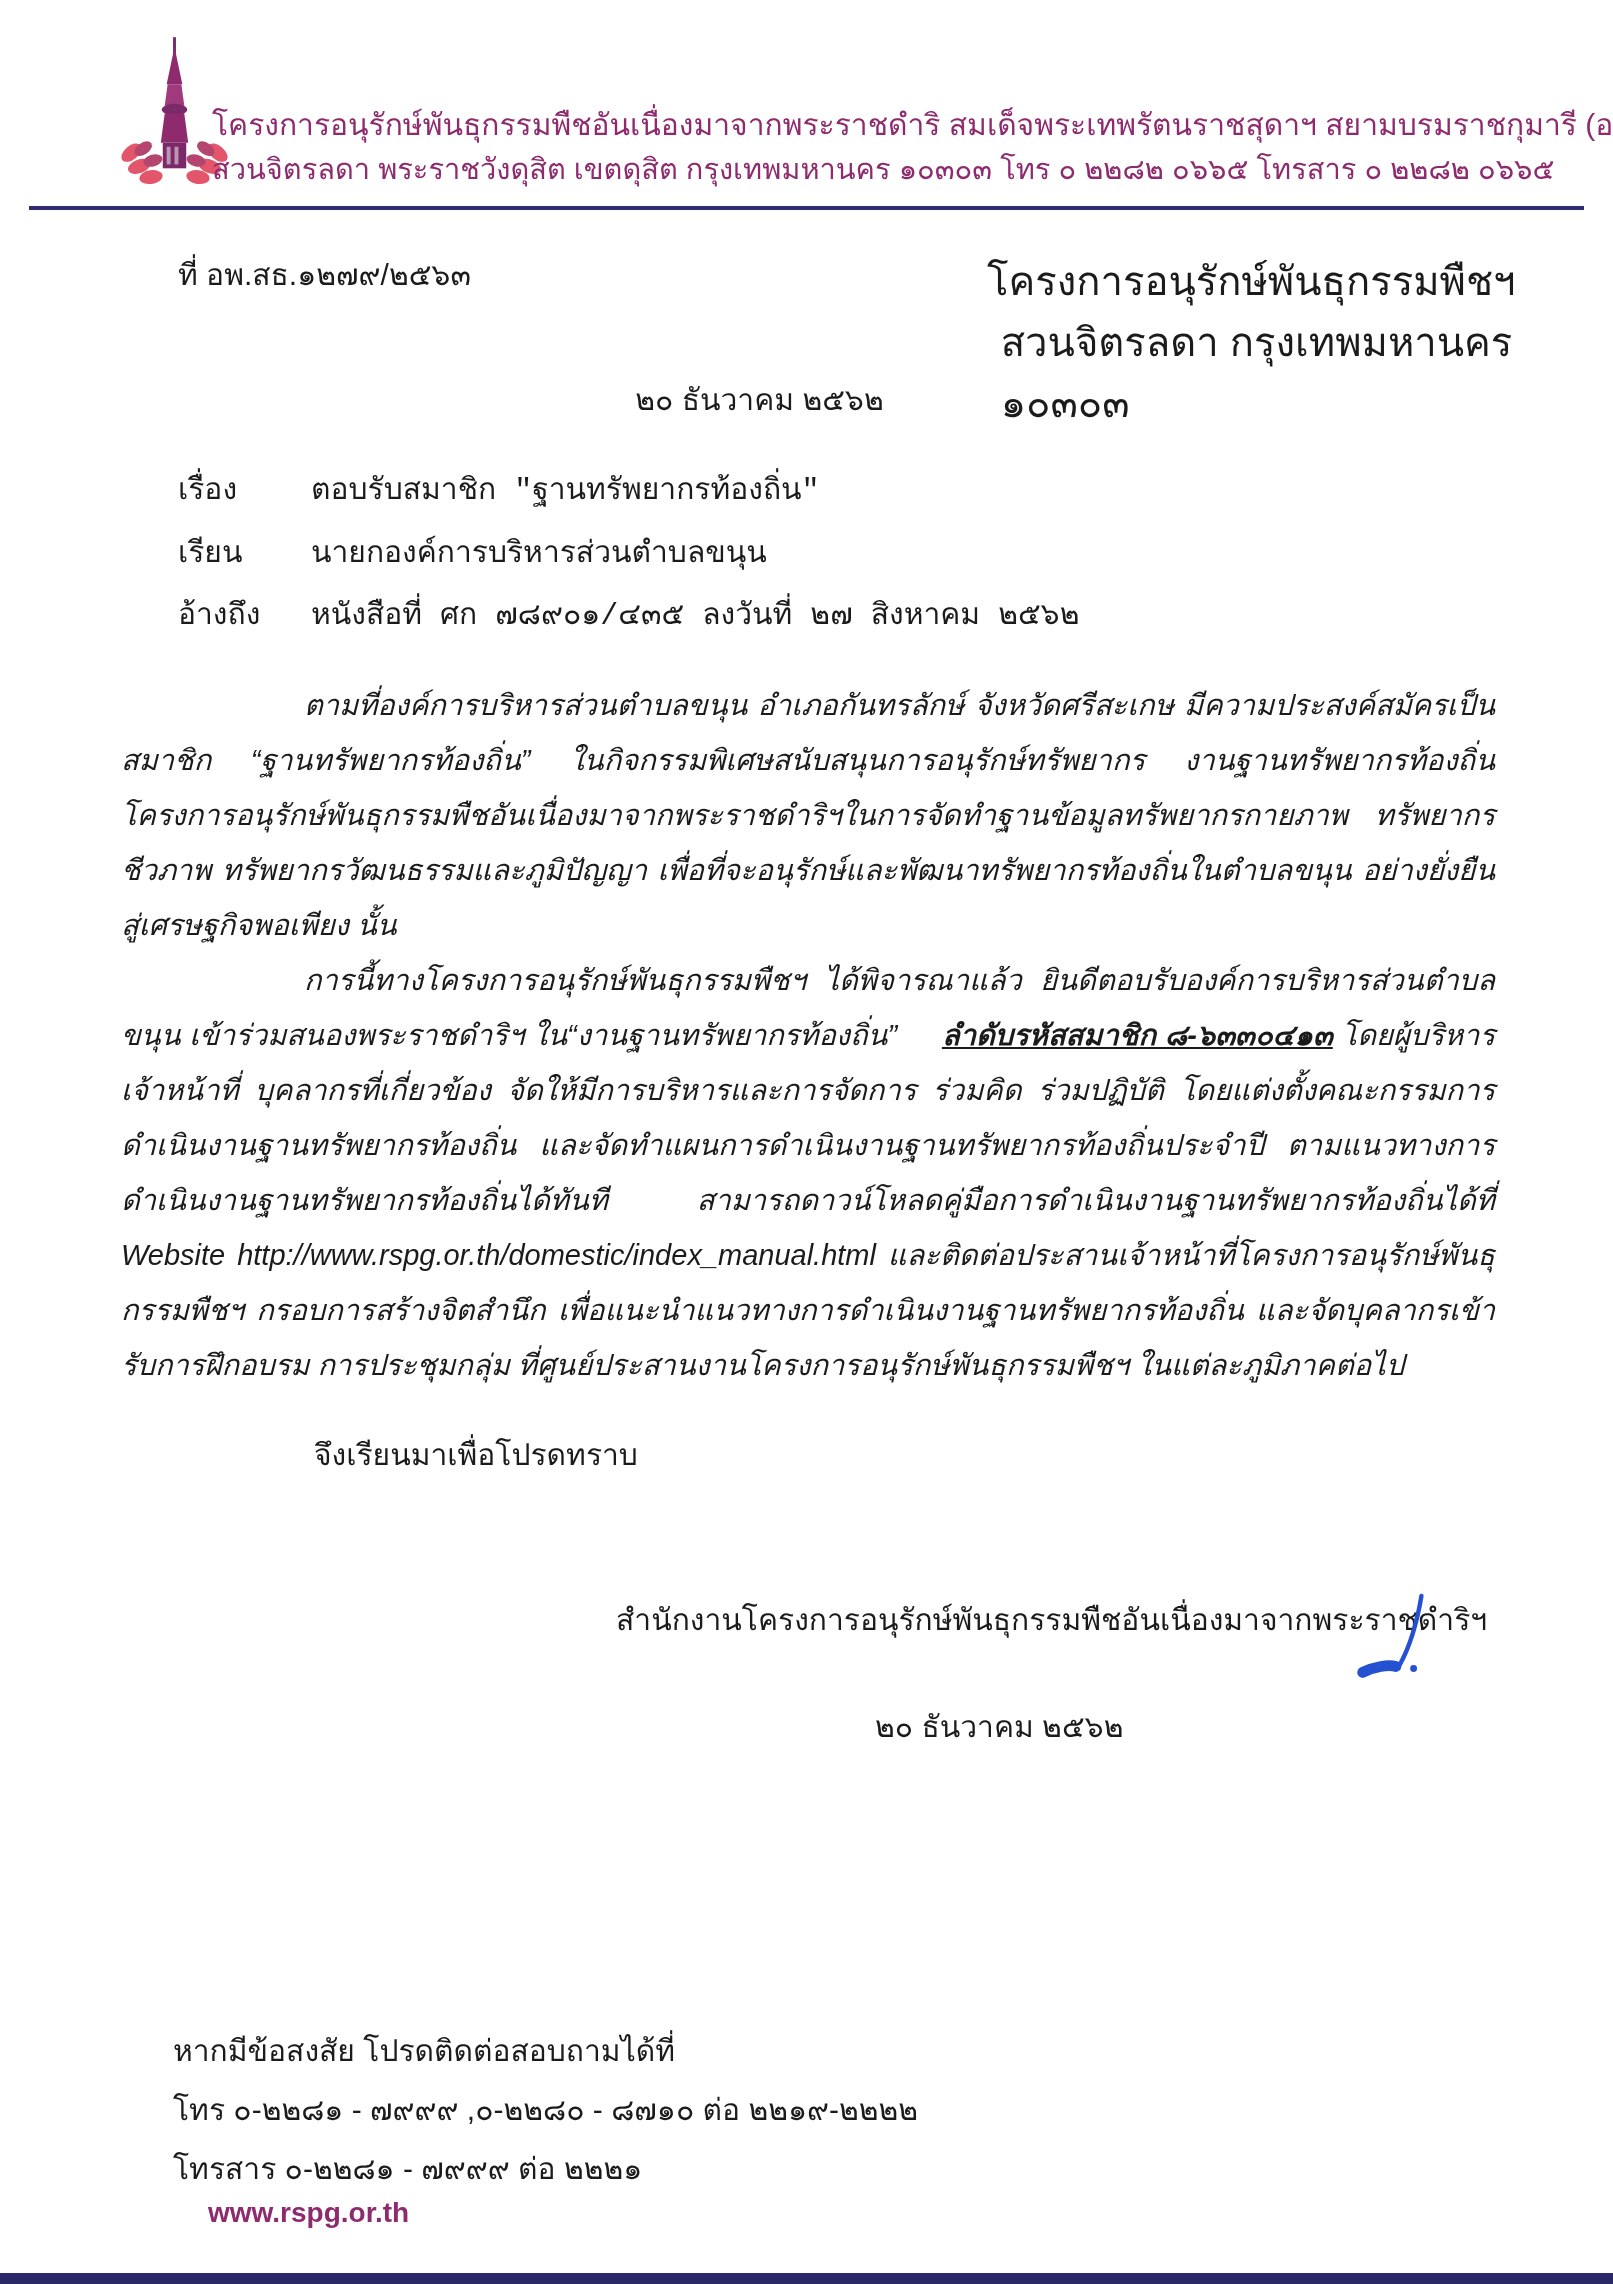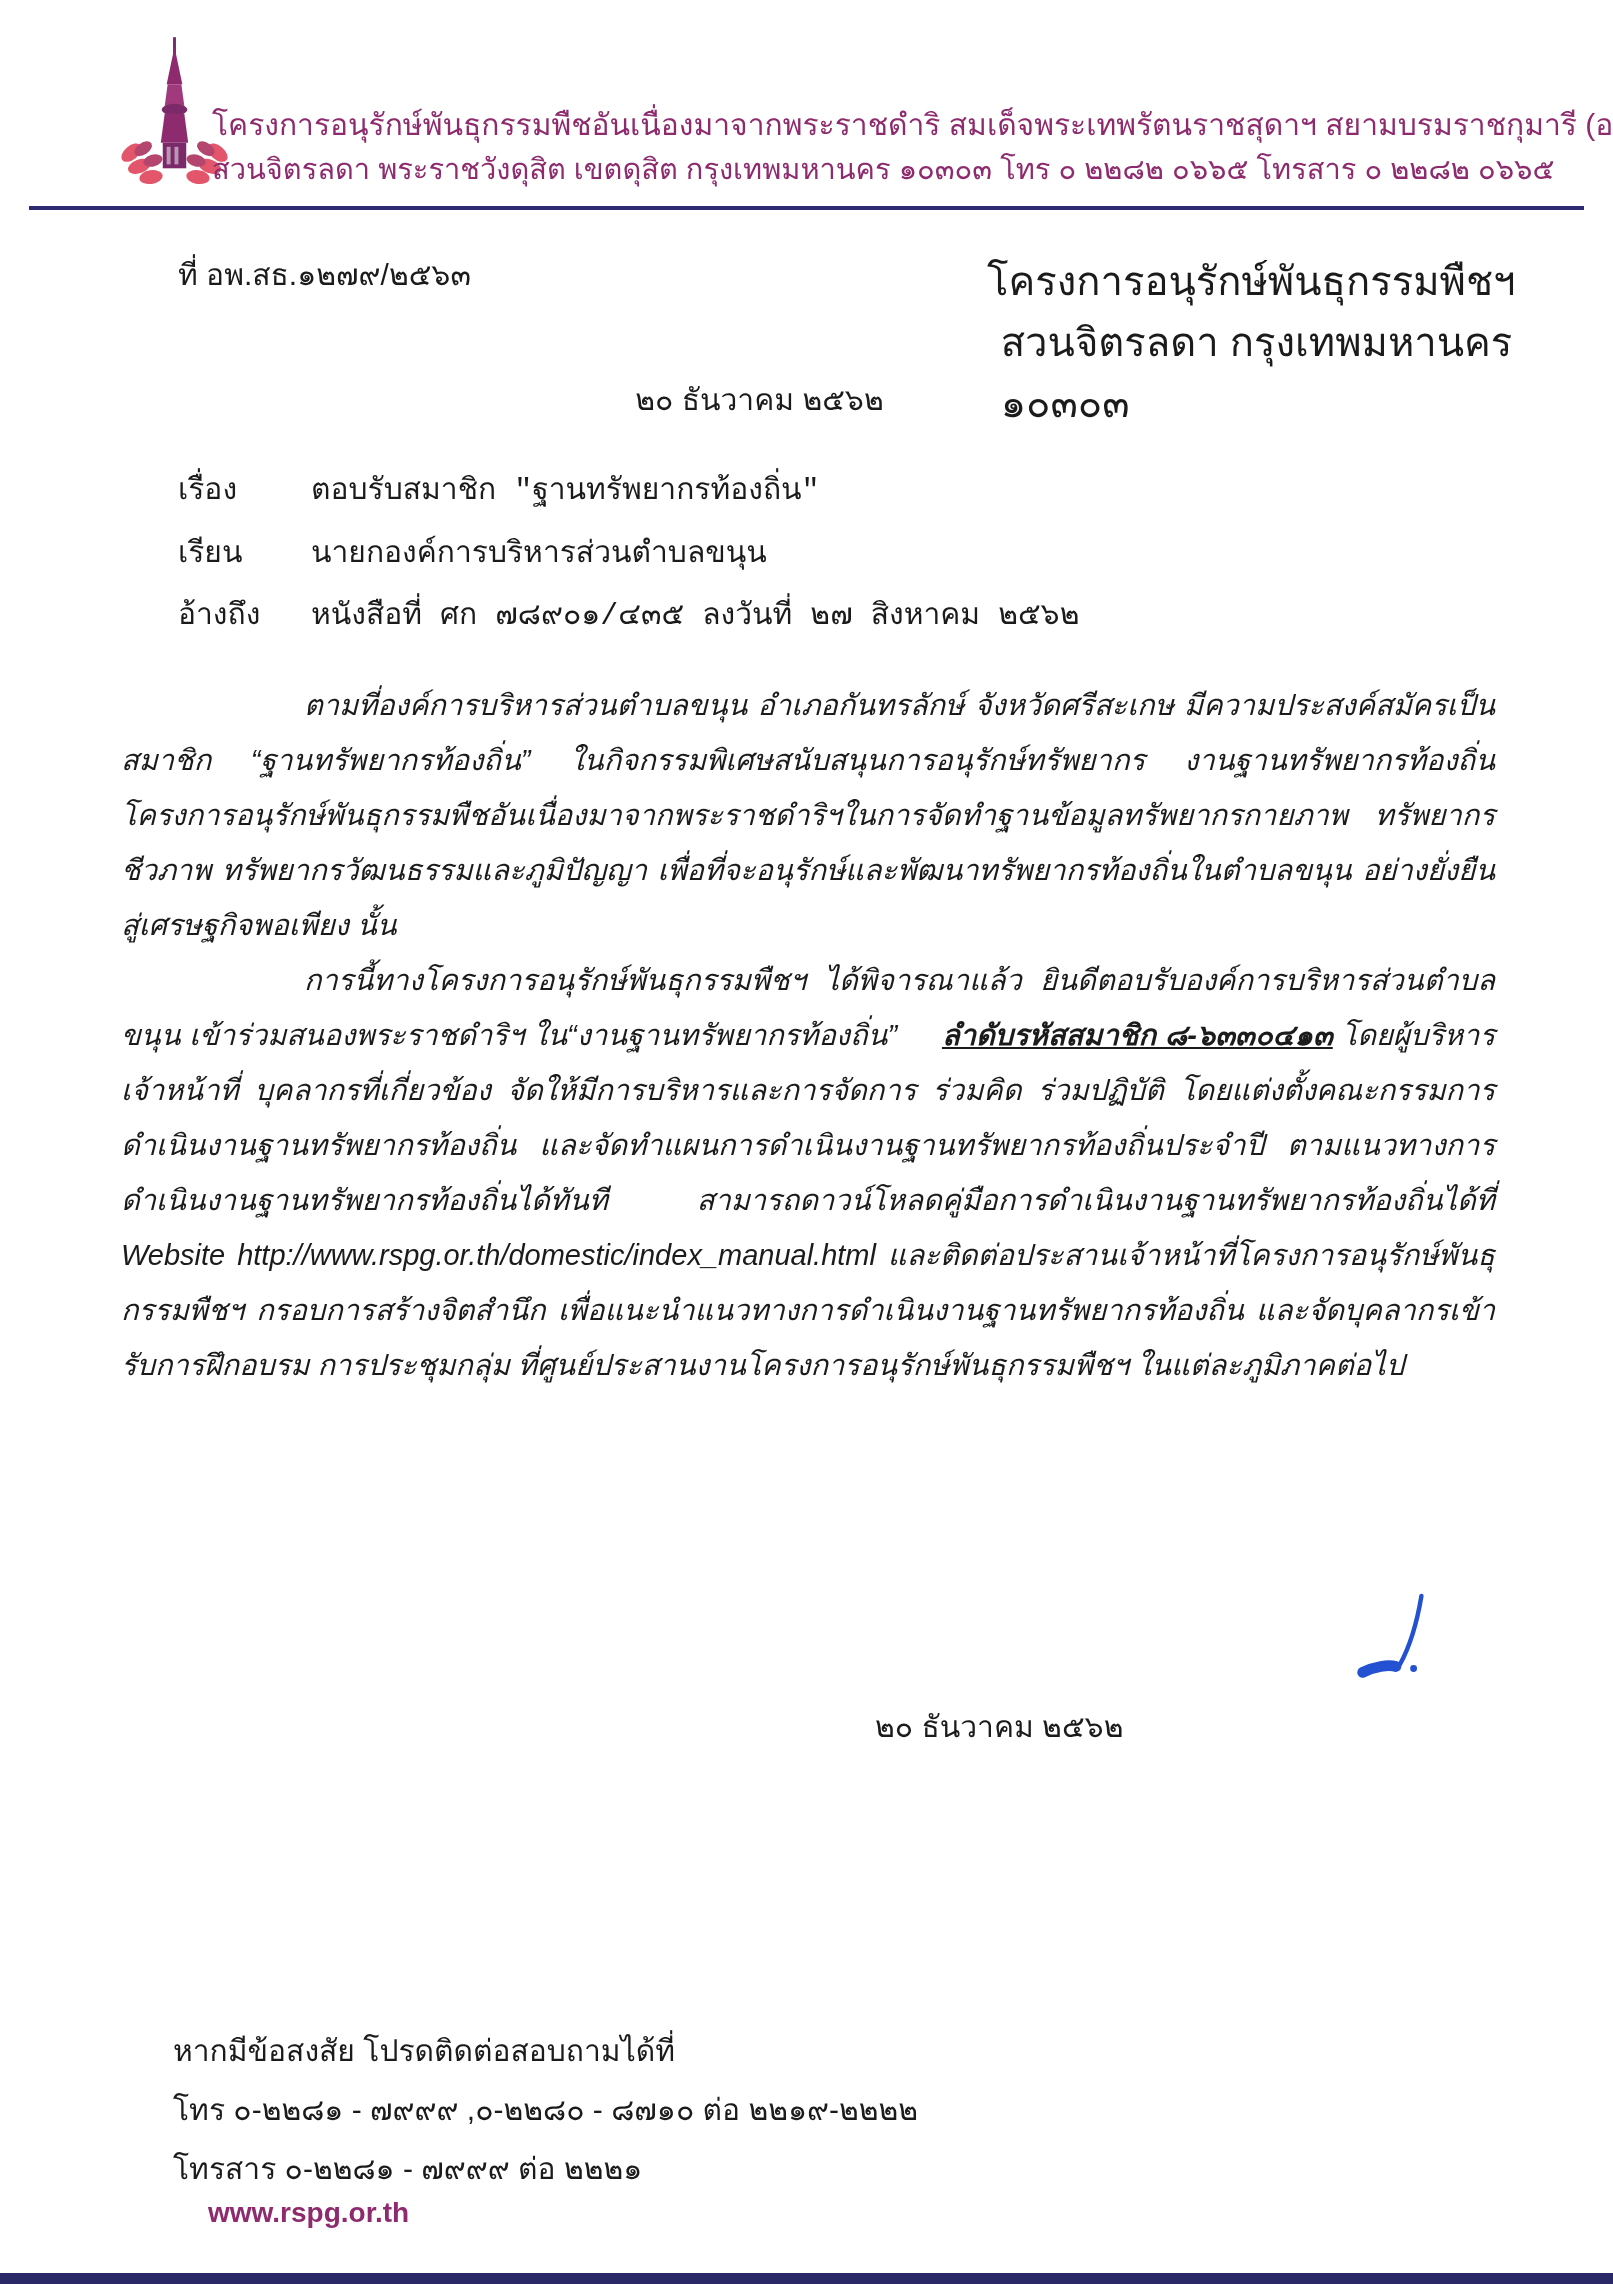--- a/index.html
+++ b/index.html
@@ -120,21 +120,23 @@
       <span class="label">อ้างถึง</span>
       <span class="value">หนังสือที่ ศก ๗๘๙๐๑/๔๓๕ ลงวันที่ ๒๗ สิงหาคม ๒๕๖๒</span>
     </div>
   </div>
 
   <div class="body-block">
     <p>ตามที่องค์การบริหารส่วนตำบลขนุน อำเภอกันทรลักษ์ จังหวัดศรีสะเกษ มีความประสงค์สมัครเป็นสมาชิก “ฐานทรัพยากรท้องถิ่น” ในกิจกรรมพิเศษสนับสนุนการอนุรักษ์ทรัพยากร งานฐานทรัพยากรท้องถิ่น โครงการอนุรักษ์พันธุกรรมพืชอันเนื่องมาจากพระราชดำริฯในการจัดทำฐานข้อมูลทรัพยากรกายภาพ ทรัพยากรชีวภาพ ทรัพยากรวัฒนธรรมและภูมิปัญญา เพื่อที่จะอนุรักษ์และพัฒนาทรัพยากรท้องถิ่นในตำบลขนุน อย่างยั่งยืนสู่เศรษฐกิจพอเพียง นั้น</p>
     <p><span>การนี้ทางโครงการอนุรักษ์พันธุกรรมพืชฯ ได้พิจารณาแล้ว ยินดีตอบรับองค์การบริหารส่วนตำบลขนุน เข้าร่วมสนองพระราชดำริฯ ใน“งานฐานทรัพยากรท้องถิ่น”  </span><span class="member-code">ลำดับรหัสสมาชิก ๘-๖๓๓๐๔๑๓</span><span> โดยผู้บริหาร เจ้าหน้าที่ บุคลากรที่เกี่ยวข้อง จัดให้มีการบริหารและการจัดการ ร่วมคิด ร่วมปฏิบัติ โดยแต่งตั้งคณะกรรมการดำเนินงานฐานทรัพยากรท้องถิ่น และจัดทำแผนการดำเนินงานฐานทรัพยากรท้องถิ่นประจำปี ตามแนวทางการดำเนินงานฐานทรัพยากรท้องถิ่นได้ทันที สามารถดาวน์โหลดคู่มือการดำเนินงานฐานทรัพยากรท้องถิ่นได้ที่ Website http://www.rspg.or.th/domestic/index_manual.html และติดต่อประสานเจ้าหน้าที่โครงการอนุรักษ์พันธุกรรมพืชฯ กรอบการสร้างจิตสำนึก เพื่อแนะนำแนวทางการดำเนินงานฐานทรัพยากรท้องถิ่น และจัดบุคลากรเข้ารับการฝึกอบรม การประชุมกลุ่ม ที่ศูนย์ประสานงานโครงการอนุรักษ์พันธุกรรมพืชฯ  ในแต่ละภูมิภาคต่อไป</span></p>
   </div>
 
+  <div class="closing-line">จึงเรียนมาเพื่อโปรดทราบ</div>
 
+  <div class="signoff-office">สำนักงานโครงการอนุรักษ์พันธุกรรมพืชอันเนื่องมาจากพระราชดำริฯ</div>
 
   <svg class="signature-svg" viewBox="0 0 100 105" aria-hidden="true">
     <path d="M78 6 C74 30 66 58 56 76" stroke="#2351d1" stroke-width="4.5" fill="none" stroke-linecap="round"></path>
     <path d="M18 84 C30 78 44 76 52 78" stroke="#2351d1" stroke-width="11" fill="none" stroke-linecap="round"></path>
     <circle cx="70" cy="80" r="3.5" fill="#2351d1"></circle>
   </svg>
 
   <div class="signoff-date">๒๐ ธันวาคม ๒๕๖๒</div>
 
   <div class="footer-block">

